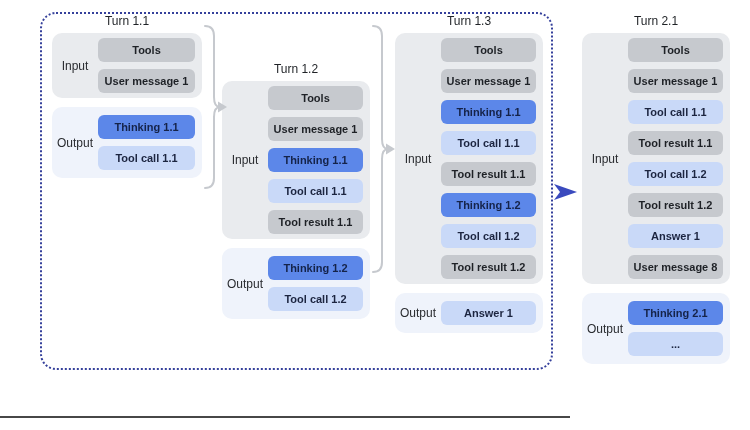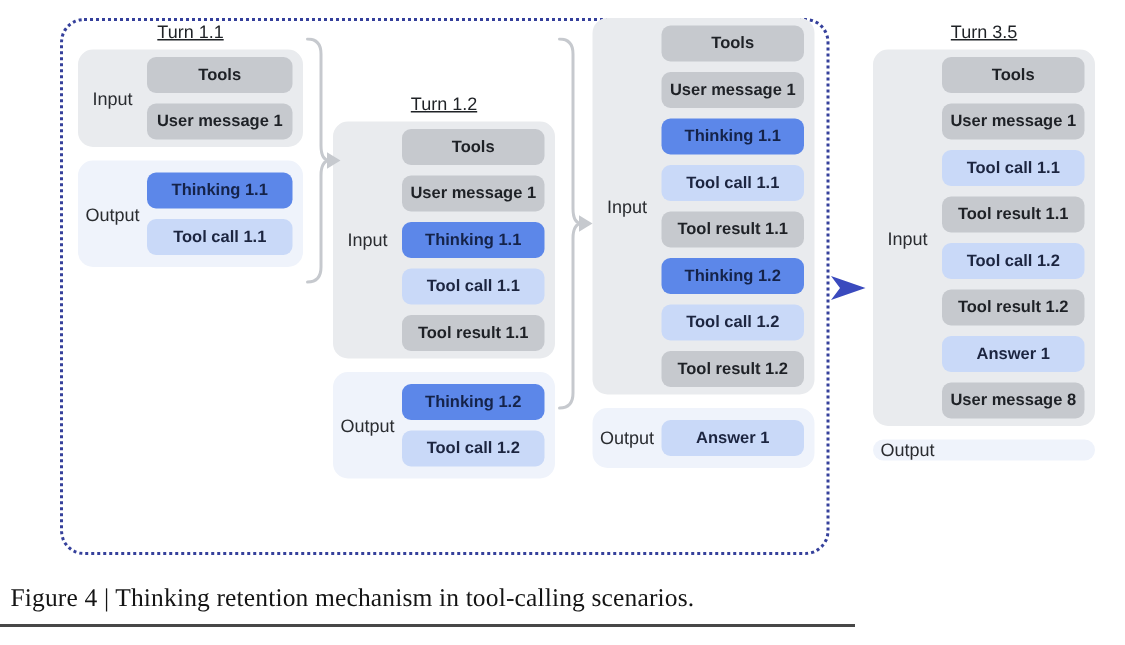--- a/index.html
+++ b/index.html
@@ -7,21 +7,21 @@
     position:relative;width:750px;height:430px;background:#ffffff;overflow:hidden;
     font-family:"Liberation Sans","DejaVu Sans",sans-serif;
   }
   .dashed-rect{
     position:absolute;left:40px;top:12px;width:513px;height:358px;
     box-sizing:border-box;border:2px dotted var(--dashed-border);border-radius:16px;
   }
   .column{position:absolute;top:12px;}
   .turn-title{
     height:21px;line-height:19px;text-align:center;
-    font-size:12px;font-weight:500;color:#1f2226;text-decoration:underline;
+    font-size:12px;font-weight:500;color:#1f2226;
   }
   .panel{display:flex;border-radius:10px;}
   .input-panel{background:var(--input-panel);}
   .output-panel{background:var(--output-panel);margin-top:9px;}
   .panel-label{
     width:46px;display:flex;align-items:center;justify-content:center;
     font-size:12px;font-weight:400;color:#2a2c30;
   }
   .boxes{flex:1;display:flex;flex-direction:column;gap:7px;margin:5px 7px 5px 0;}
   .output-panel .boxes{margin:8px 7px 8px 0;}
@@ -80,20 +80,21 @@
         </div>
         <div class="panel output-panel">
           <div class="panel-label">Output</div>
           <div class="boxes">
             <div class="box blue">Thinking 1.2</div>
             <div class="box lightblue">Tool call 1.2</div>
           </div>
         </div>
       </div>
       <div class="column" style="left: 395px; width: 148px;">
+        <div class="turn-title">Turn 1.3</div>
         <div class="panel input-panel">
           <div class="panel-label">Input</div>
           <div class="boxes">
             <div class="box gray">Tools</div>
             <div class="box gray">User message 1</div>
             <div class="box blue">Thinking 1.1</div>
             <div class="box lightblue">Tool call 1.1</div>
             <div class="box gray">Tool result 1.1</div>
             <div class="box blue">Thinking 1.2</div>
             <div class="box lightblue">Tool call 1.2</div>
@@ -101,49 +102,52 @@
           </div>
         </div>
         <div class="panel output-panel">
           <div class="panel-label">Output</div>
           <div class="boxes">
             <div class="box lightblue">Answer 1</div>
           </div>
         </div>
       </div>
       <div class="column" style="left: 582px; width: 148px;">
-        <div class="turn-title">Turn 3.5</div>
+        <div class="turn-title">Turn 2.1</div>
         <div class="panel input-panel">
           <div class="panel-label">Input</div>
           <div class="boxes">
             <div class="box gray">Tools</div>
             <div class="box gray">User message 1</div>
             <div class="box lightblue">Tool call 1.1</div>
             <div class="box gray">Tool result 1.1</div>
             <div class="box lightblue">Tool call 1.2</div>
             <div class="box gray">Tool result 1.2</div>
             <div class="box lightblue">Answer 1</div>
             <div class="box gray">User message 8</div>
           </div>
         </div>
         <div class="panel output-panel">
           <div class="panel-label">Output</div>
+          <div class="boxes">
+            <div class="box blue">Thinking 2.1</div>
+            <div class="box lightblue">...</div>
+          </div>
         </div>
       </div>
     </div>
 
   <svg class="brace" style="left:202px;top:25px;" width="27" height="165" viewBox="0 0 27 165">
     <path d="M3 1 Q12 1 12 11 L12 72 Q12 82 18 82 Q12 82 12 92 L12 153 Q12 163 3 163" fill="none" stroke="currentColor" stroke-width="2" stroke-linecap="round"></path>
     <polygon points="16,76.5 25,82 16,87.5" fill="currentColor"></polygon>
   </svg>
 
   <svg class="brace" style="left:370px;top:25px;" width="27" height="249" viewBox="0 0 27 249">
     <path d="M3 1 Q12 1 12 11 L12 114 Q12 124 18 124 Q12 124 12 134 L12 237 Q12 247 3 247" fill="none" stroke="currentColor" stroke-width="2" stroke-linecap="round"></path>
     <polygon points="16,118.5 25,124 16,129.5" fill="currentColor"></polygon>
   </svg>
 
   <svg class="flow-arrow" style="left:551px;top:182px;" width="30" height="20" viewBox="0 0 30 20">
     <polygon points="3,2 26,10 3,18 9,10" fill="currentColor"></polygon>
   </svg>
 
-  <div class="caption">Figure 4 | Thinking retention mechanism in tool-calling scenarios.</div>
   <div class="divider"></div>
 </div>
 
 </body></html>

